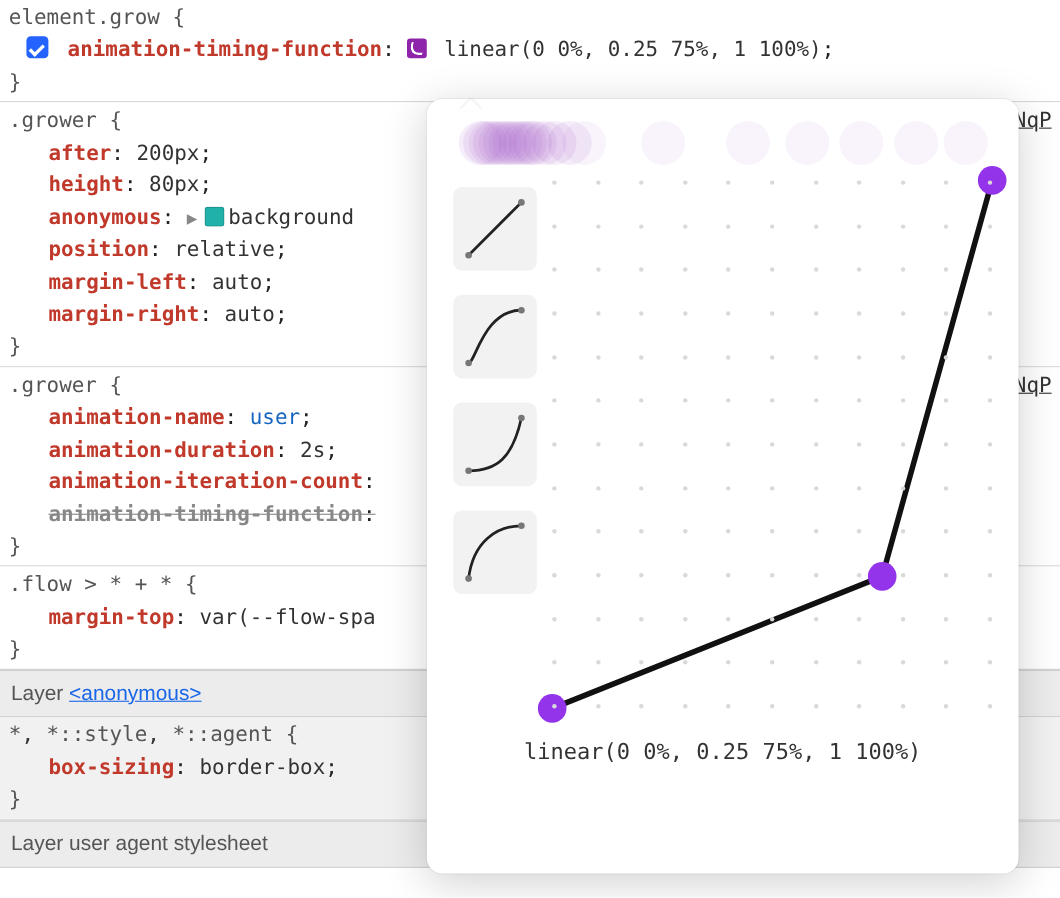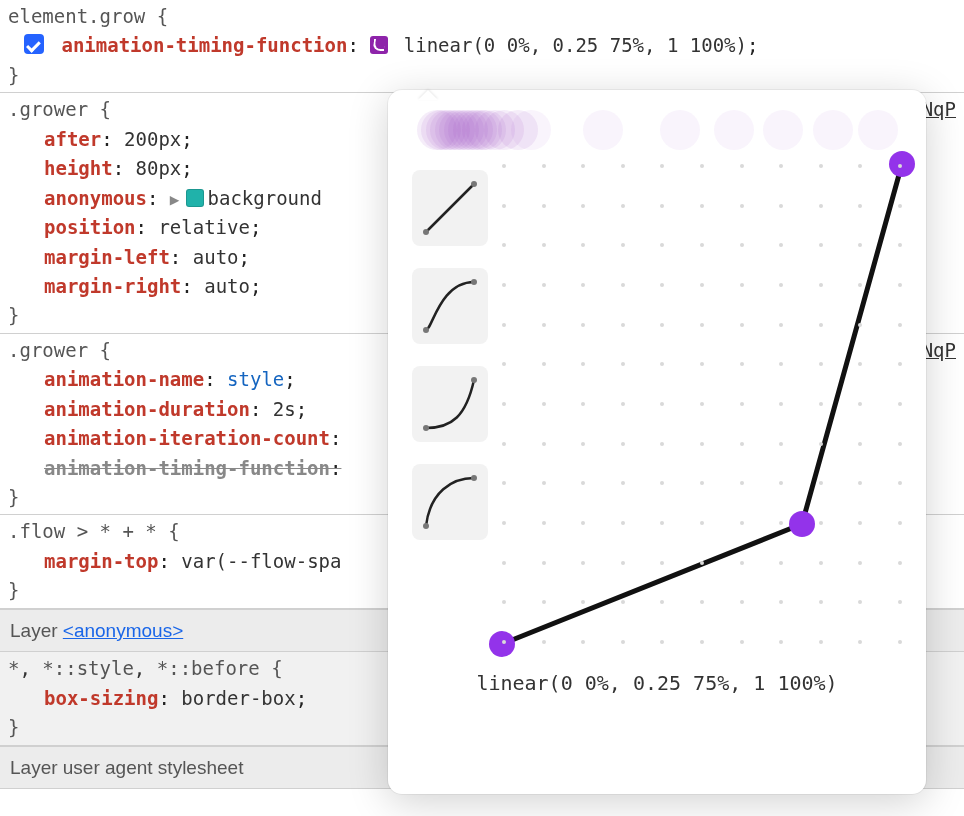--- a/index.html
+++ b/index.html
@@ -203,40 +203,40 @@
     <div class="decl"><span class="prop">anonymous</span><span class="colon">:</span> <span class="expand-caret">▶</span><span class="swatch color"></span><span class="val">background</span></div>
     <div class="decl"><span class="prop">position</span><span class="colon">:</span> <span class="val">relative</span><span class="semi">;</span></div>
     <div class="decl"><span class="prop">margin-left</span><span class="colon">:</span> <span class="val">auto</span><span class="semi">;</span></div>
     <div class="decl"><span class="prop">margin-right</span><span class="colon">:</span> <span class="val">auto</span><span class="semi">;</span></div>
     <div><span class="brace">}</span></div>
   </div>
 
   <div class="rule">
     <span class="origin-link">NqP</span>
     <div><span class="selector match">.grower</span> <span class="brace">{</span></div>
-    <div class="decl"><span class="prop">animation-name</span><span class="colon">:</span> <span class="val-keyword">style</span><span class="semi">;</span></div>
+    <div class="decl"><span class="prop">animation-name</span><span class="colon">:</span> <span class="val-keyword">user</span><span class="semi">;</span></div>
     <div class="decl"><span class="prop">animation-duration</span><span class="colon">:</span> <span class="val">2s</span><span class="semi">;</span></div>
     <div class="decl"><span class="prop">animation-iteration-count</span><span class="colon">:</span></div>
     <div class="decl struck"><span class="prop">animation-timing-function</span><span class="colon">:</span></div>
     <div><span class="brace">}</span></div>
   </div>
 
   <div class="rule">
     <div><span class="selector match">.flow &gt; * + *</span> <span class="brace">{</span></div>
     <div class="decl"><span class="prop">margin-top</span><span class="colon">:</span> <span class="val">var(--flow-spa</span></div>
     <div><span class="brace">}</span></div>
   </div>
 
   <div class="layer-header">
     <span>Layer </span><a href="#">&lt;anonymous&gt;</a>
   </div>
 
   <div class="rule gray">
     <div>
-      <span class="selector match">*</span><span class="comma">, </span><span class="selector">*::style</span><span class="comma">, </span><span class="selector">*::before</span>
+      <span class="selector match">*</span><span class="comma">, </span><span class="selector">*::style</span><span class="comma">, </span><span class="selector">*::agent</span>
       <span class="brace">{</span>
     </div>
     <div class="decl"><span class="prop">box-sizing</span><span class="colon">:</span> <span class="val">border-box</span><span class="semi">;</span></div>
     <div><span class="brace">}</span></div>
   </div>
 
   <div class="layer-header">Layer user agent stylesheet</div>
 </div>
 
 <div class="timing-popup">

